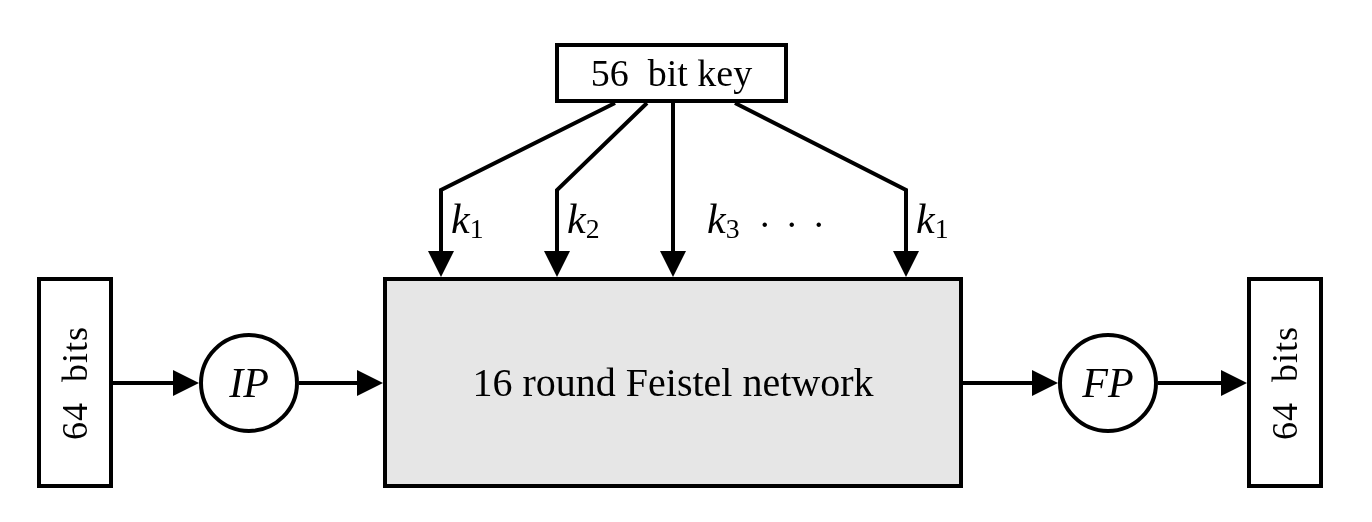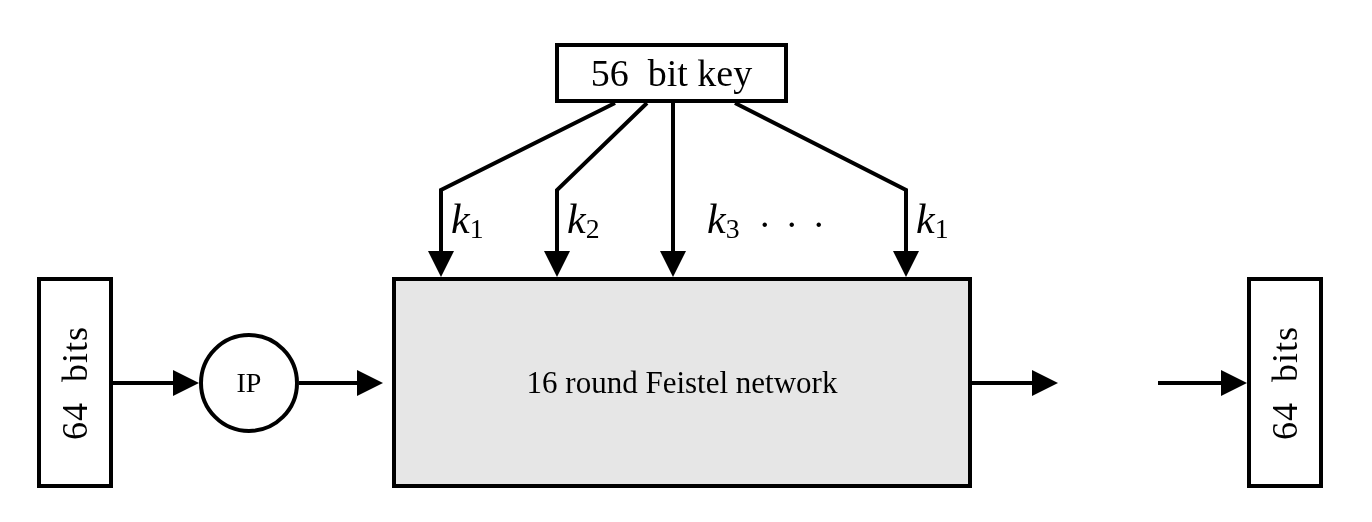--- a/index.html
+++ b/index.html
@@ -27,42 +27,43 @@
     align-items: center;
     justify-content: center;
     white-space: pre;
   }
   .key-box {
     left: 555px; top: 43px;
     width: 233px; height: 60px;
     font-size: 38px;
   }
   .feistel-box {
-    left: 392px; top: 277px;
+    left: 383px; top: 277px;
     width: 580px; height: 211px;
     background: #e6e6e6;
-    font-size: 31px;
+    font-size: 40px;
   }
   .bits-box {
     top: 277px;
     width: 76px; height: 211px;
     font-size: 36px;
   }
   .bits-box .vtext {
     transform: rotate(-90deg);
     white-space: pre;
     letter-spacing: 1px;
   }
   .bits-box.left  { left: 37px; }
   .bits-box.right { left: 1247px; }
   .perm-circle {
     top: 333px;
     width: 100px; height: 100px;
     border-radius: 50%;
-    font-size: 28px;
+    font-size: 42px;
+    font-style: italic;
   }
   .perm-circle.ip { left: 199px; }
   .perm-circle.fp { left: 1058px; }
   .k-label {
     position: absolute;
     top: 196px;
     font-size: 42px;
     font-style: italic;
     line-height: 1.1;
   }
@@ -128,18 +129,21 @@
   </div>
 
   <div class="node bits-box left">
     <span class="vtext">64  bits</span>
   </div>
 
   <div class="node perm-circle ip">
     <span>IP</span>
   </div>
 
+  <div class="node perm-circle fp">
+    <span>FP</span>
+  </div>
 
   <div class="node bits-box right">
     <span class="vtext">64  bits</span>
   </div>
 
 </div>
 
 </body></html>

